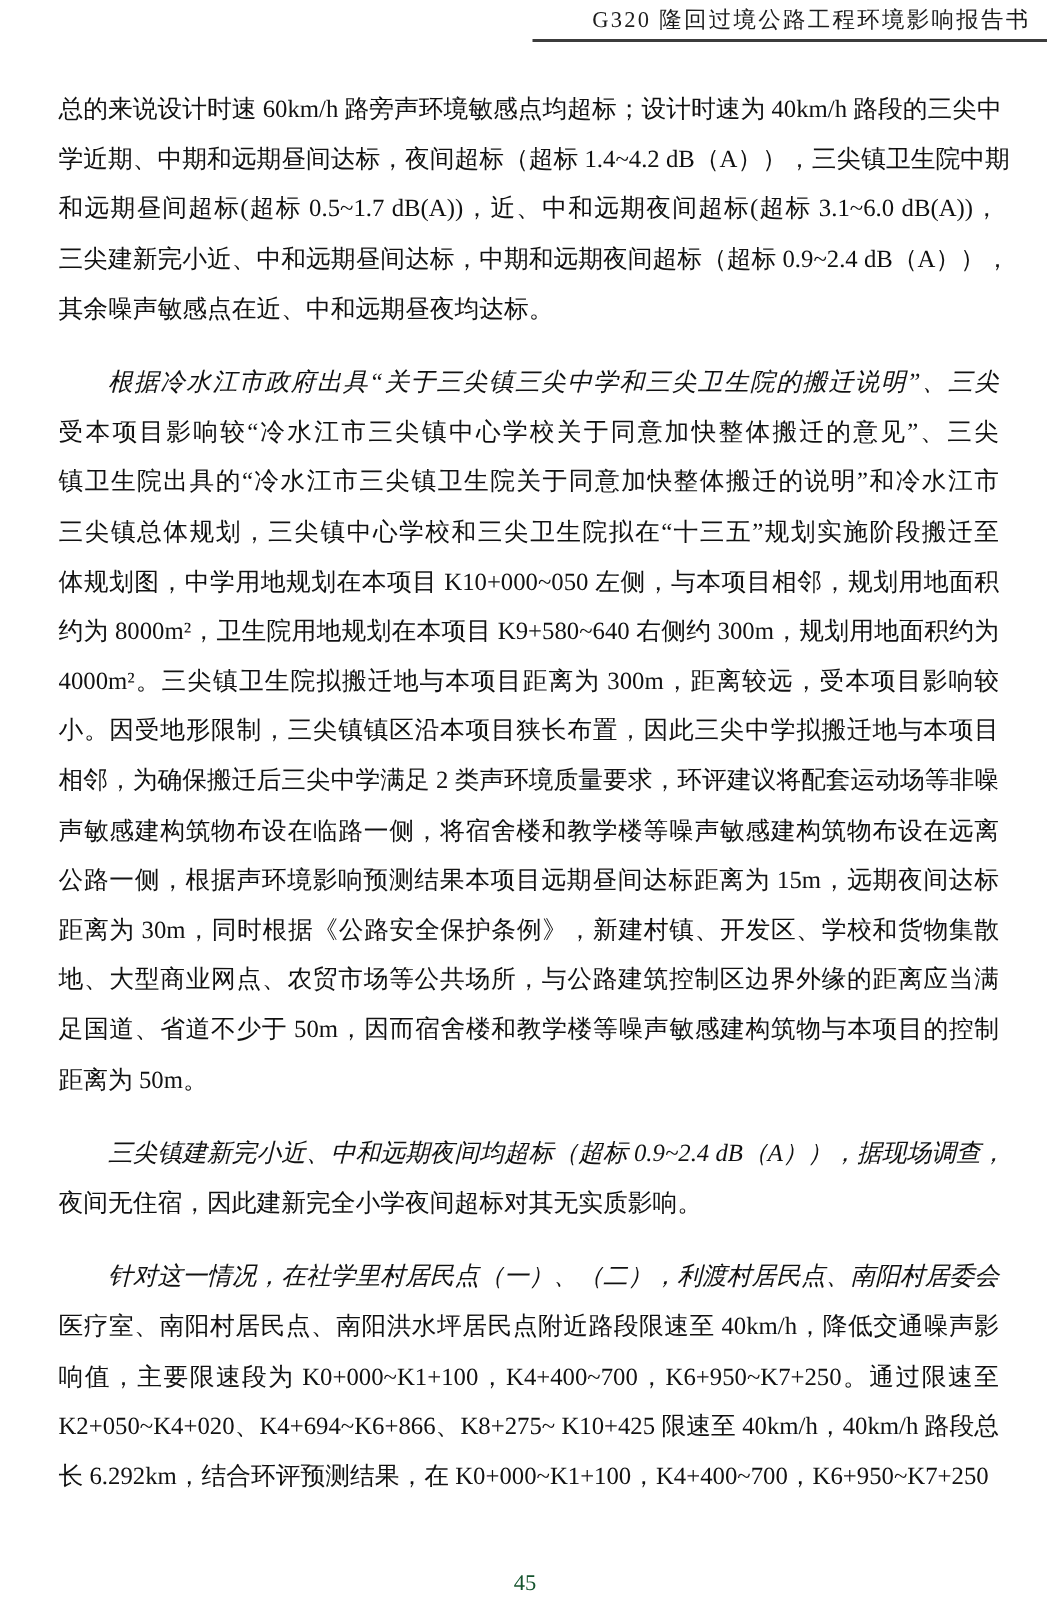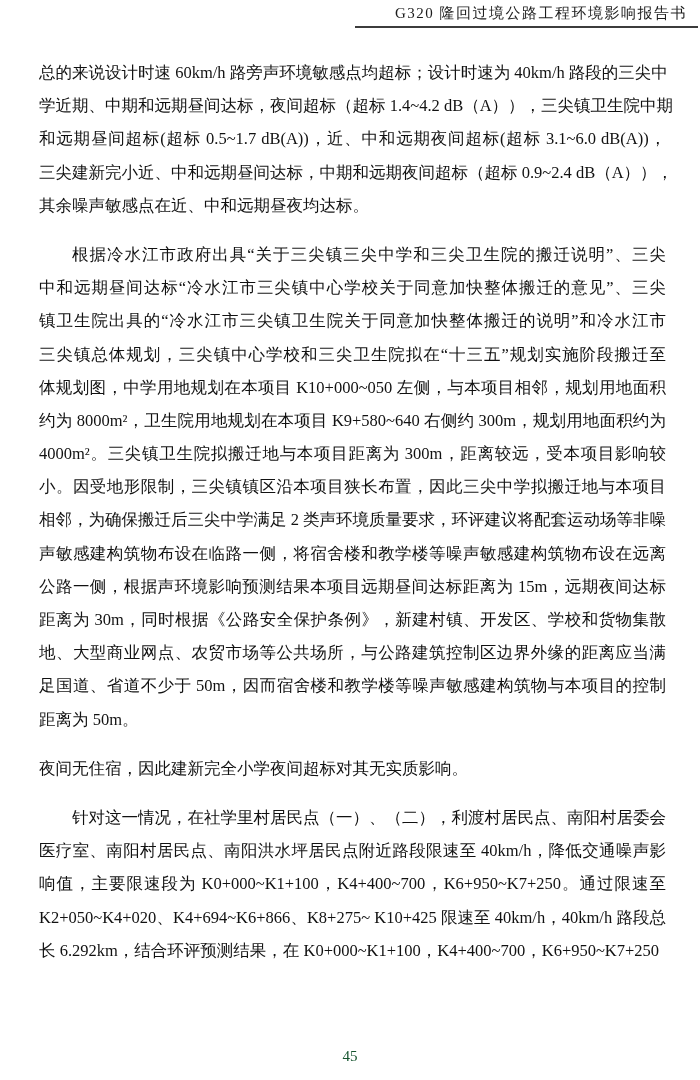--- a/index.html
+++ b/index.html
@@ -43,21 +43,21 @@
     font-size: 16.5px;
     text-align: justify;
     text-align-last: justify;
     white-space: nowrap;
     overflow: visible;
   }
   .line.last {
     text-align-last: left;
     white-space: normal;
   }
-  .line.indent { text-indent: 2em; }
+  .line.indent { text-indent: 2em; font-style: italic; }
   
   .footer {
     position: absolute;
     top: 1048px;
     left: 0;
     width: 100%;
     text-align: center;
     font-size: 15px;
     color: #14532d;
   }
@@ -74,36 +74,37 @@
   <div class="doc-body">
       <div class="paragraph">
         <div class="line">总的来说设计时速 60km/h 路旁声环境敏感点均超标；设计时速为 40km/h 路段的三尖中</div>
         <div class="line">学近期、中期和远期昼间达标，夜间超标（超标 1.4~4.2 dB（A）），三尖镇卫生院中期</div>
         <div class="line">和远期昼间超标(超标 0.5~1.7 dB(A))，近、中和远期夜间超标(超标 3.1~6.0 dB(A))，</div>
         <div class="line">三尖建新完小近、中和远期昼间达标，中期和远期夜间超标（超标 0.9~2.4 dB（A）），</div>
         <div class="line last">其余噪声敏感点在近、中和远期昼夜均达标。</div>
       </div>
       <div class="paragraph">
         <div class="line indent">根据冷水江市政府出具“关于三尖镇三尖中学和三尖卫生院的搬迁说明”、三尖</div>
-        <div class="line">中和远期昼间达标“冷水江市三尖镇中心学校关于同意加快整体搬迁的意见”、三尖</div>
+        <div class="line">受本项目影响较“冷水江市三尖镇中心学校关于同意加快整体搬迁的意见”、三尖</div>
         <div class="line">镇卫生院出具的“冷水江市三尖镇卫生院关于同意加快整体搬迁的说明”和冷水江市</div>
         <div class="line">三尖镇总体规划，三尖镇中心学校和三尖卫生院拟在“十三五”规划实施阶段搬迁至</div>
         <div class="line">体规划图，中学用地规划在本项目 K10+000~050 左侧，与本项目相邻，规划用地面积</div>
         <div class="line">约为 8000m²，卫生院用地规划在本项目 K9+580~640 右侧约 300m，规划用地面积约为</div>
         <div class="line">4000m²。三尖镇卫生院拟搬迁地与本项目距离为 300m，距离较远，受本项目影响较</div>
         <div class="line">小。因受地形限制，三尖镇镇区沿本项目狭长布置，因此三尖中学拟搬迁地与本项目</div>
         <div class="line">相邻，为确保搬迁后三尖中学满足 2 类声环境质量要求，环评建议将配套运动场等非噪</div>
         <div class="line">声敏感建构筑物布设在临路一侧，将宿舍楼和教学楼等噪声敏感建构筑物布设在远离</div>
         <div class="line">公路一侧，根据声环境影响预测结果本项目远期昼间达标距离为 15m，远期夜间达标</div>
         <div class="line">距离为 30m，同时根据《公路安全保护条例》，新建村镇、开发区、学校和货物集散</div>
         <div class="line">地、大型商业网点、农贸市场等公共场所，与公路建筑控制区边界外缘的距离应当满</div>
         <div class="line">足国道、省道不少于 50m，因而宿舍楼和教学楼等噪声敏感建构筑物与本项目的控制</div>
         <div class="line last">距离为 50m。</div>
       </div>
       <div class="paragraph">
+        <div class="line indent">三尖镇建新完小近、中和远期夜间均超标（超标 0.9~2.4 dB（A）），据现场调查，</div>
         <div class="line last">夜间无住宿，因此建新完全小学夜间超标对其无实质影响。</div>
       </div>
       <div class="paragraph">
         <div class="line indent">针对这一情况，在社学里村居民点（一）、（二），利渡村居民点、南阳村居委会</div>
         <div class="line">医疗室、南阳村居民点、南阳洪水坪居民点附近路段限速至 40km/h，降低交通噪声影</div>
         <div class="line">响值，主要限速段为 K0+000~K1+100，K4+400~700，K6+950~K7+250。通过限速至</div>
         <div class="line">K2+050~K4+020、K4+694~K6+866、K8+275~ K10+425 限速至 40km/h，40km/h 路段总</div>
         <div class="line last">长 6.292km，结合环评预测结果，在 K0+000~K1+100，K4+400~700，K6+950~K7+250</div>
       </div>
     </div>

